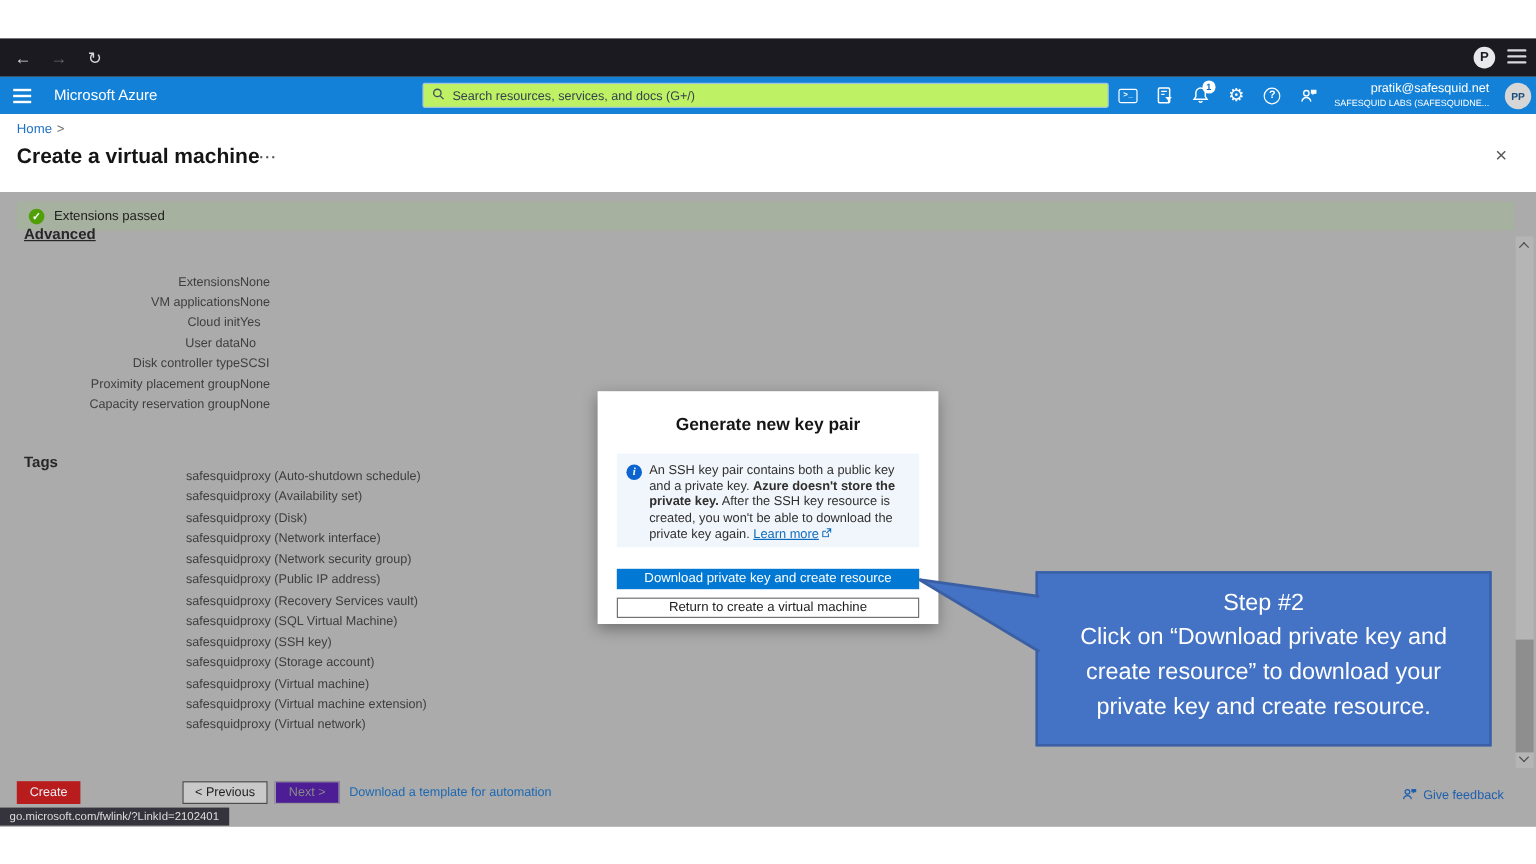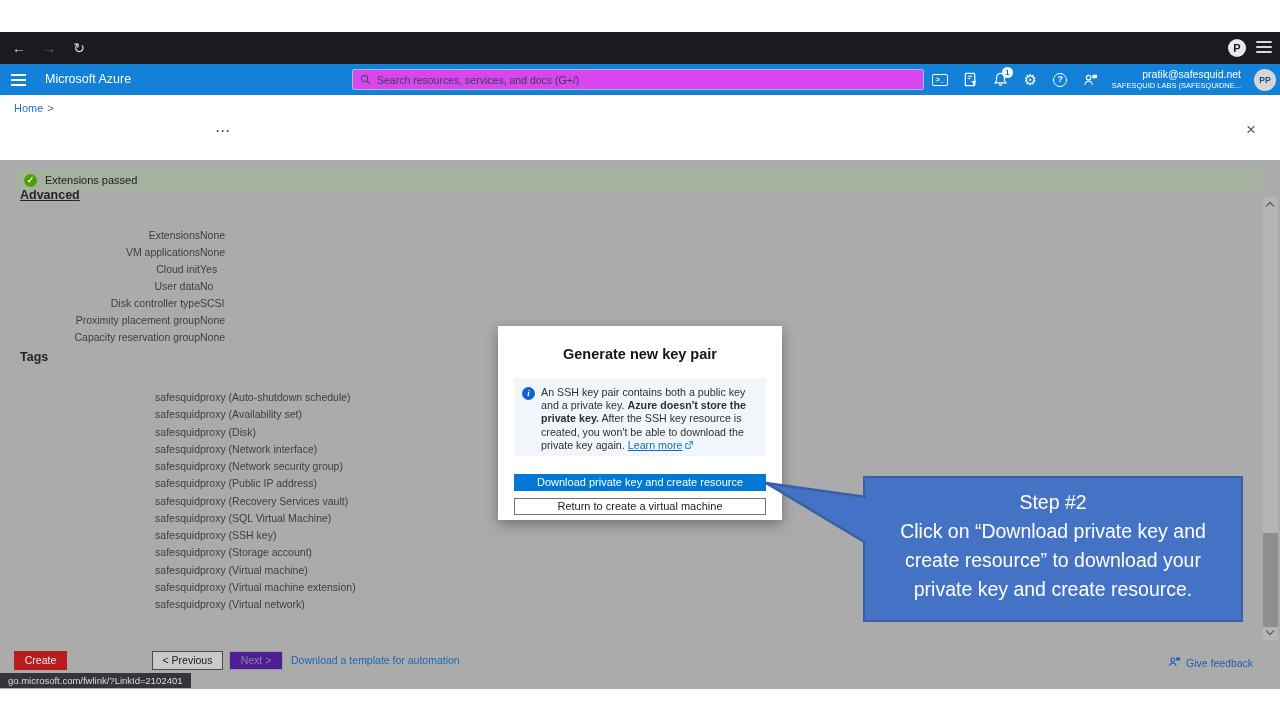--- a/index.html
+++ b/index.html
@@ -18,21 +18,21 @@
   .star { margin-left:10px; color:#d4d3da; font-size:14px; line-height:20px; cursor:pointer; }
   .profile-circle { position:absolute; right:34px; top:7px; width:18px; height:18px; border-radius:50%; background:#e9e9ec; color:#1b1a21; font-size:11px; font-weight:bold; text-align:center; line-height:18px; cursor:pointer; }
   .browser-menu { position:absolute; right:8px; top:9px; width:16px; cursor:pointer; }
   .bars i { display:block; height:2px; background:#d8d7dd; margin-bottom:3px; border-radius:1px; }
 
   
   .azure-bar { position:absolute; left:0; top:64px; width:1280px; height:31px; background:#1381d7; color:#fff; }
   .az-burger { position:absolute; left:11px; top:10px; width:15px; cursor:pointer; }
   .az-burger i { display:block; height:2px; background:#fff; margin-bottom:3px; }
   .brand { position:absolute; left:45px; top:8px; font-size:12.5px; cursor:pointer; }
-  .search-box { position:absolute; left:352px; top:69px; width:572px; height:21px; background:#d946ef; border:1px solid #9ec2e2; border-radius:2px; display:flex; align-items:center; padding:0 7px; }
+  .search-box { position:absolute; left:352px; top:69px; width:572px; height:21px; background:#bef264; border:1px solid #9ec2e2; border-radius:2px; display:flex; align-items:center; padding:0 7px; }
   .search-box input { flex:1; border:none; outline:none; background:transparent; font-size:10.5px; color:#2d3e4d; font-family:"Liberation Sans",sans-serif; margin-left:6px; }
   .search-box input::placeholder { color:#33424f; opacity:1; }
   .az-right { position:absolute; right:4px; top:0; height:31px; display:flex; align-items:center; gap:13px; }
   .az-ic { width:17px; height:17px; display:flex; align-items:center; justify-content:center; position:relative; cursor:pointer; }
   .bell-badge { position:absolute; top:-4px; right:-4px; width:11px; height:11px; background:#ffffff; color:#0a6abf; border-radius:50%; font-size:7.5px; font-weight:bold; text-align:center; line-height:11px; }
   .help-circle { width:14px; height:14px; border:1.4px solid #fff; border-radius:50%; font-size:9px; font-weight:bold; text-align:center; line-height:11px; color:#fff; }
   .gear-glyph { font-size:15px; color:#fff; line-height:17px; }
   .shell-box { width:16px; height:12px; border:1.3px solid #fff; border-radius:2px; font-size:6.5px; font-weight:bold; color:#fff; text-align:center; line-height:9px; letter-spacing:0.5px; }
   .account { text-align:right; line-height:1.25; cursor:pointer; }
   .account .email { font-size:10.5px; }
@@ -166,20 +166,21 @@
   </div>
   <div class="search-box">
     <span><svg width="11" height="11" viewBox="0 0 16 16">
           <circle cx="6.5" cy="6.5" r="4.5" fill="none" stroke="#3c4f61" stroke-width="1.6"></circle>
           <path d="M10 10l4 4" stroke="#3c4f61" stroke-width="1.6"></path>
         </svg></span>
     <input placeholder="Search resources, services, and docs (G+/)" style="">
   </div>
 
   <div class="breadcrumb"><span>Home</span><span class="sep">&gt;</span></div>
+  <div class="page-title">Create a virtual machine</div>
   <div class="title-ellipsis">···</div>
   <div class="close-x">×</div>
 
   <div class="content">
     <div class="banner">
       <span class="check-circle">✓</span>
       <span class="banner-text">Extensions passed</span>
     </div>
 
     <div class="sec-head" style="top:28px;text-decoration:underline;">Advanced</div>
@@ -205,21 +206,21 @@
       </div>
     <div class="kv" style="top:154px;">
         <span class="k">Proximity placement group</span>
         <span>None</span>
       </div>
     <div class="kv" style="top:171px;">
         <span class="k">Capacity reservation group</span>
         <span>None</span>
       </div>
 
-    <div class="sec-head" style="top:190px;">Tags</div>
+    <div class="sec-head" style="top:218px;">Tags</div>
     <div class="kv" style="top:231px;">
         <span class="k">safesquid</span>
         <span>proxy (Auto-shutdown schedule)</span>
       </div>
     <div class="kv" style="top:248px;">
         <span class="k">safesquid</span>
         <span>proxy (Availability set)</span>
       </div>
     <div class="kv" style="top:266px;">
         <span class="k">safesquid</span>

